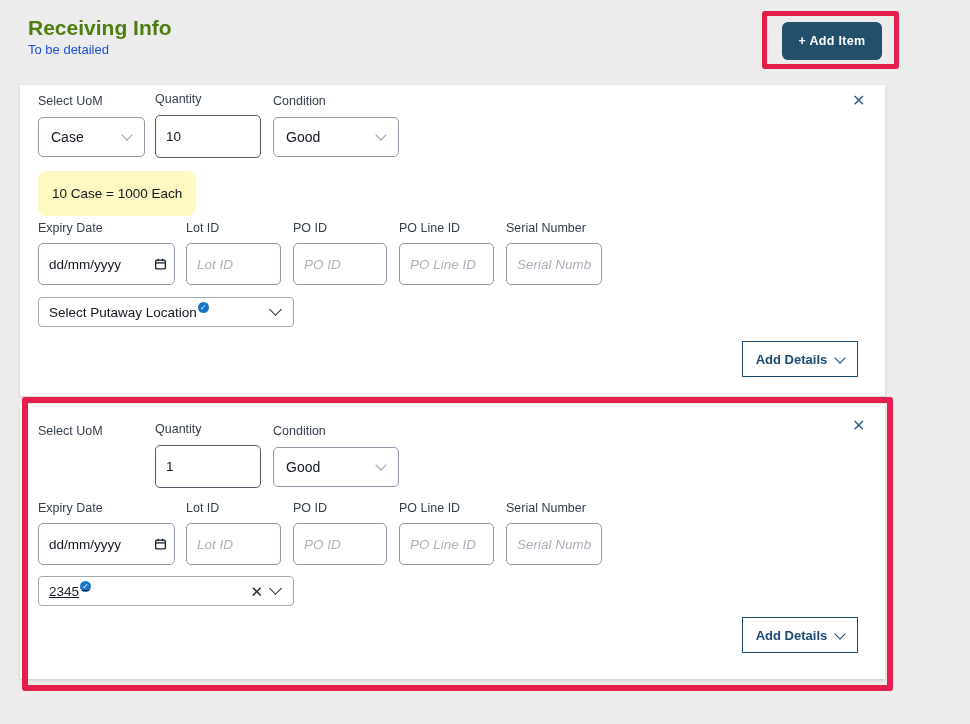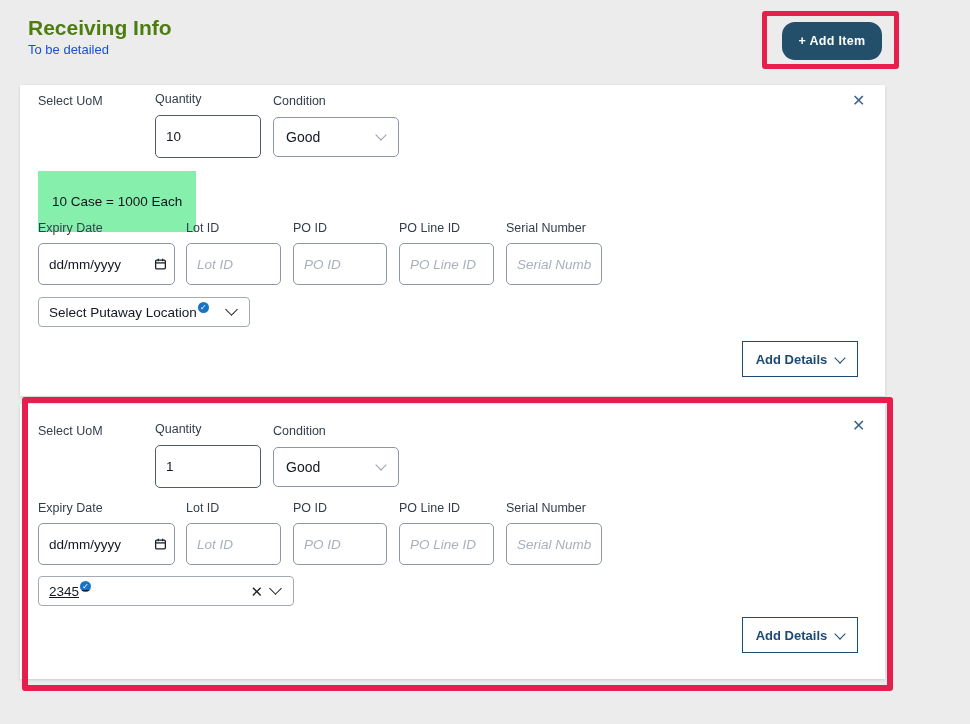--- a/index.html
+++ b/index.html
@@ -5,21 +5,21 @@
   html,body{margin:0;padding:0;}
   body{font-family:"Liberation Sans","DejaVu Sans",sans-serif;background:#ececec;}
   #screen{position:relative;width:970px;height:724px;background:#ececec;overflow:hidden;}
 
   .page-title{position:absolute;left:28px;top:16px;font-size:21px;font-weight:700;color:#4d7c0f;}
   .page-subtitle{position:absolute;left:28px;top:42px;font-size:13px;color:#1d4ed8;}
 
   .annotation{position:absolute;border:5px solid #e61e4d;border-radius:3px;pointer-events:none;z-index:9;background:transparent;}
   #annotation-card{border-width:6px;}
 
-  .primary-btn{position:absolute;background:#234f6b;color:#ffffff;border:none;border-radius:13px;
+  .primary-btn{position:absolute;background:#234f6b;color:#ffffff;border:none;border-radius:6px;
     font-family:inherit;font-size:12.5px;font-weight:700;letter-spacing:.3px;cursor:pointer;
     display:flex;align-items:center;justify-content:center;text-align:center;}
 
   .card{position:absolute;background:#ffffff;box-shadow:0 1px 3px rgba(0,0,0,.14);}
 
   .close-btn{position:absolute;background:none;border:none;color:#3a648f;font-size:16px;font-weight:600;
     cursor:pointer;padding:0;line-height:1;font-family:inherit;}
 
   .field-label{position:absolute;font-size:12.5px;color:#333d4b;font-weight:500;white-space:nowrap;}
 
@@ -31,22 +31,22 @@
 
   .text-input{position:absolute;background:#fff;border:1px solid #8d97a7;border-radius:5px;
     padding:0 10px;font-size:13.5px;color:#131821;outline:none;font-family:inherit;box-sizing:border-box;}
   .text-input::placeholder{font-style:italic;color:#a9b0ba;}
   .qty-input{border-color:#515c6b;}
 
   .date-box{position:absolute;background:#fff;border:1px solid #8d97a7;border-radius:5px;
     display:flex;align-items:center;justify-content:space-between;padding:0 10px;
     font-size:13.5px;color:#131821;cursor:pointer;box-sizing:border-box;gap:33px;}
 
-  .badge-pill{position:absolute;background:#86efac;border-radius:0;display:flex;align-items:center;
-    padding:12px 14px;font-size:13.5px;color:#10151d;}
+  .badge-pill{position:absolute;background:#fef9c3;border-radius:8px;display:flex;align-items:center;
+    padding:4px 14px;font-size:13.5px;color:#10151d;}
 
   .putaway{position:absolute;background:#fff;border:1px solid #a3aab4;border-radius:4px;
     display:flex;align-items:center;padding:0 10px;font-size:13.5px;color:#131821;cursor:pointer;box-sizing:border-box;}
   .verified-dot{display:inline-block;width:11px;height:11px;border-radius:50%;background:#1a74c4;color:#fff;
     font-size:8px;line-height:11px;text-align:center;position:relative;top:-5px;margin-left:1px;font-weight:700;}
   .big-chev{width:8px;height:8px;border-right:1.8px solid #1c222b;border-bottom:1.8px solid #1c222b;
     transform:rotate(45deg);position:absolute;right:13px;top:50%;margin-top:-7px;}
   .clear-x{position:absolute;right:30px;top:50%;transform:translateY(-50%);font-size:15px;color:#1c222b;
     background:none;border:none;cursor:pointer;padding:0;line-height:1;font-family:inherit;}
 
@@ -68,20 +68,24 @@
   <div class="annotation" id="annotation-add-item" style="left:762px;top:11px;width:127px;height:48px;"></div>
   <button class="primary-btn" style="left:782px;top:22px;width:100px;height:38px;">+ Add Item</button>
 
   <div class="card" style="left:20px;top:85px;width:865px;height:311px;">
     <button class="close-btn" style="left:832px;top:8px;">✕</button>
 
     <div class="field-label" style="left:18px;top:9px;">Select UoM</div>
     <div class="field-label" style="left:135px;top:7px;">Quantity</div>
     <div class="field-label" style="left:253px;top:9px;">Condition</div>
 
+    <div class="select-box" style="left:18px;top:32px;width:107px;height:40px;">
+      <span>Case</span>
+      <span class="chev"></span>
+    </div>
     <input class="text-input qty-input" style="left: 135px; top: 30px; width: 106px; height: 43px;" value="10">
     <div class="select-box" style="left:253px;top:32px;width:126px;height:40px;">
       <span>Good</span>
       <span class="chev"></span>
     </div>
 
     <div class="badge-pill" style="left:18px;top:86px;height:37px;">10 Case = 1000 Each</div>
 
     <div class="field-label" style="left:18px;top:136px;">Expiry Date</div>
     <div class="field-label" style="left:166px;top:136px;">Lot ID</div>
@@ -96,21 +100,21 @@
           <line x1="3" y1="10" x2="21" y2="10"></line>
           <line x1="8" y1="2.5" x2="8" y2="7"></line>
           <line x1="16" y1="2.5" x2="16" y2="7"></line>
         </svg>
     </div>
     <input class="text-input" style="left: 166px; top: 158px; width: 95px; height: 42px;" placeholder="Lot ID">
     <input class="text-input" style="left: 273px; top: 158px; width: 94px; height: 42px;" placeholder="PO ID">
     <input class="text-input" style="left: 379px; top: 158px; width: 95px; height: 42px;" placeholder="PO Line ID">
     <input class="text-input" style="left: 486px; top: 158px; width: 96px; height: 42px;" placeholder="Serial Number">
 
-    <div class="putaway" style="left:18px;top:212px;width:212px;height:30px;">
+    <div class="putaway" style="left:18px;top:212px;width:256px;height:30px;">
       <span>Select Putaway Location</span>
       <span class="verified-dot">✓</span>
       <span class="big-chev"></span>
     </div>
 
     <button class="add-details-btn" style="left:722px;top:256px;width:116px;height:36px;">
       <span>Add Details</span>
       <span class="chev"></span>
     </button>
   </div>

